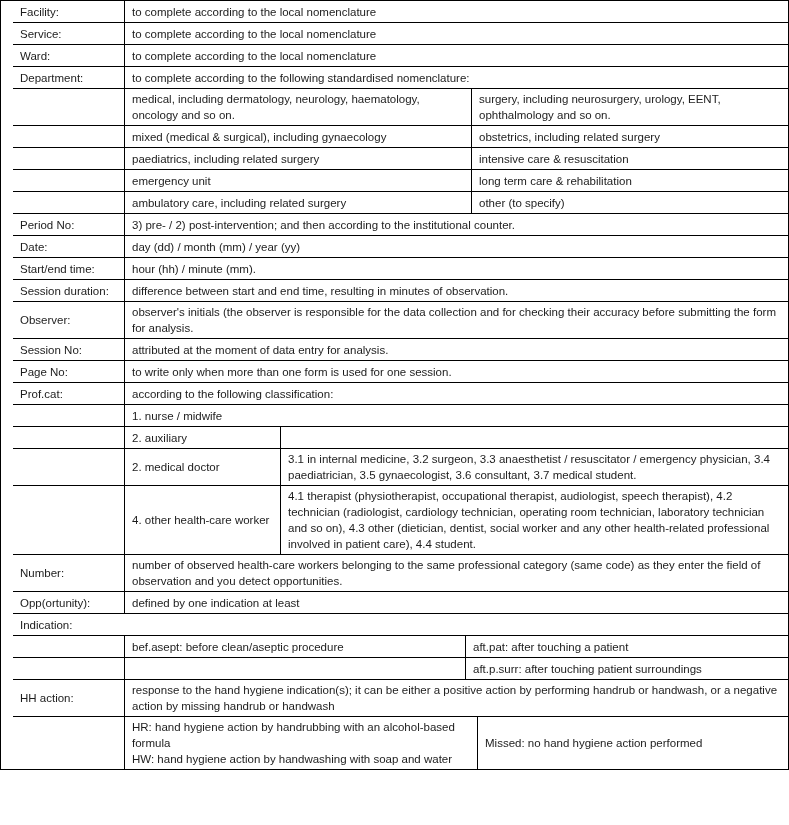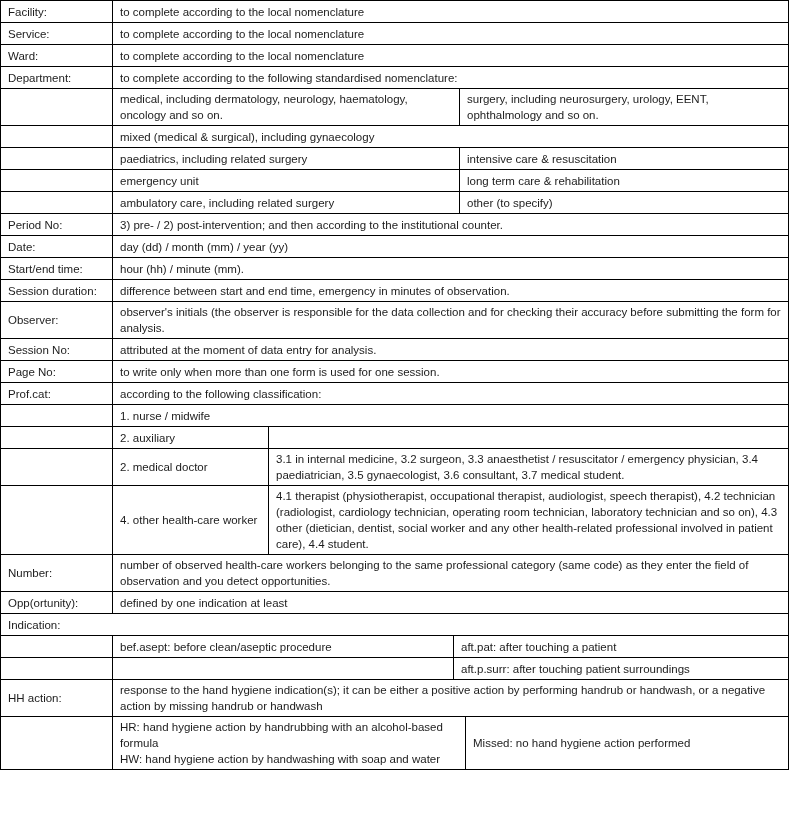--- a/index.html
+++ b/index.html
@@ -8,20 +8,21 @@
     background: #ffffff;
     font-family: "Liberation Sans", "DejaVu Sans", sans-serif;
     font-size: 11.5px;
     color: #1c1c1c;
   }
   .legend-table {
     width: 789px;
     box-sizing: border-box;
     border: 1px solid #000000;
     background: #ffffff;
+    padding-left: 12px;
   }
   .t-row {
     display: flex;
     border-bottom: 1px solid #000000;
   }
   .t-row:last-child {
     border-bottom: none;
   }
   .t-cell {
     box-sizing: border-box;
@@ -64,20 +65,21 @@
       <div class="t-cell">to complete according to the following standardised nomenclature:</div>
     </div>
     <div class="t-row">
       <div class="t-cell c-label"></div>
       <div class="t-cell m-dept">medical, including dermatology, neurology, haematology, oncology and so on.</div>
       <div class="t-cell">surgery, including neurosurgery, urology, EENT, ophthalmology and so on.</div>
     </div>
     <div class="t-row">
       <div class="t-cell c-label"></div>
       <div class="t-cell m-dept">mixed (medical &amp; surgical), including gynaecology</div>
+      <div class="t-cell">obstetrics, including related surgery</div>
     </div>
     <div class="t-row">
       <div class="t-cell c-label"></div>
       <div class="t-cell m-dept">paediatrics, including related surgery</div>
       <div class="t-cell">intensive care &amp; resuscitation</div>
     </div>
     <div class="t-row">
       <div class="t-cell c-label"></div>
       <div class="t-cell m-dept">emergency unit</div>
       <div class="t-cell">long term care &amp; rehabilitation</div>
@@ -94,21 +96,21 @@
     <div class="t-row">
       <div class="t-cell c-label">Date:</div>
       <div class="t-cell">day (dd) / month (mm) / year (yy)</div>
     </div>
     <div class="t-row">
       <div class="t-cell c-label">Start/end time:</div>
       <div class="t-cell">hour (hh) / minute (mm).</div>
     </div>
     <div class="t-row">
       <div class="t-cell c-label">Session duration:</div>
-      <div class="t-cell">difference between start and end time, emergency in minutes of observation.</div>
+      <div class="t-cell">difference between start and end time, resulting in minutes of observation.</div>
     </div>
     <div class="t-row">
       <div class="t-cell c-label">Observer:</div>
       <div class="t-cell">observer's initials (the observer is responsible for the data collection and for checking their accuracy before submitting the form for analysis.</div>
     </div>
     <div class="t-row">
       <div class="t-cell c-label">Session No:</div>
       <div class="t-cell">attributed at the moment of data entry for analysis.</div>
     </div>
     <div class="t-row">

